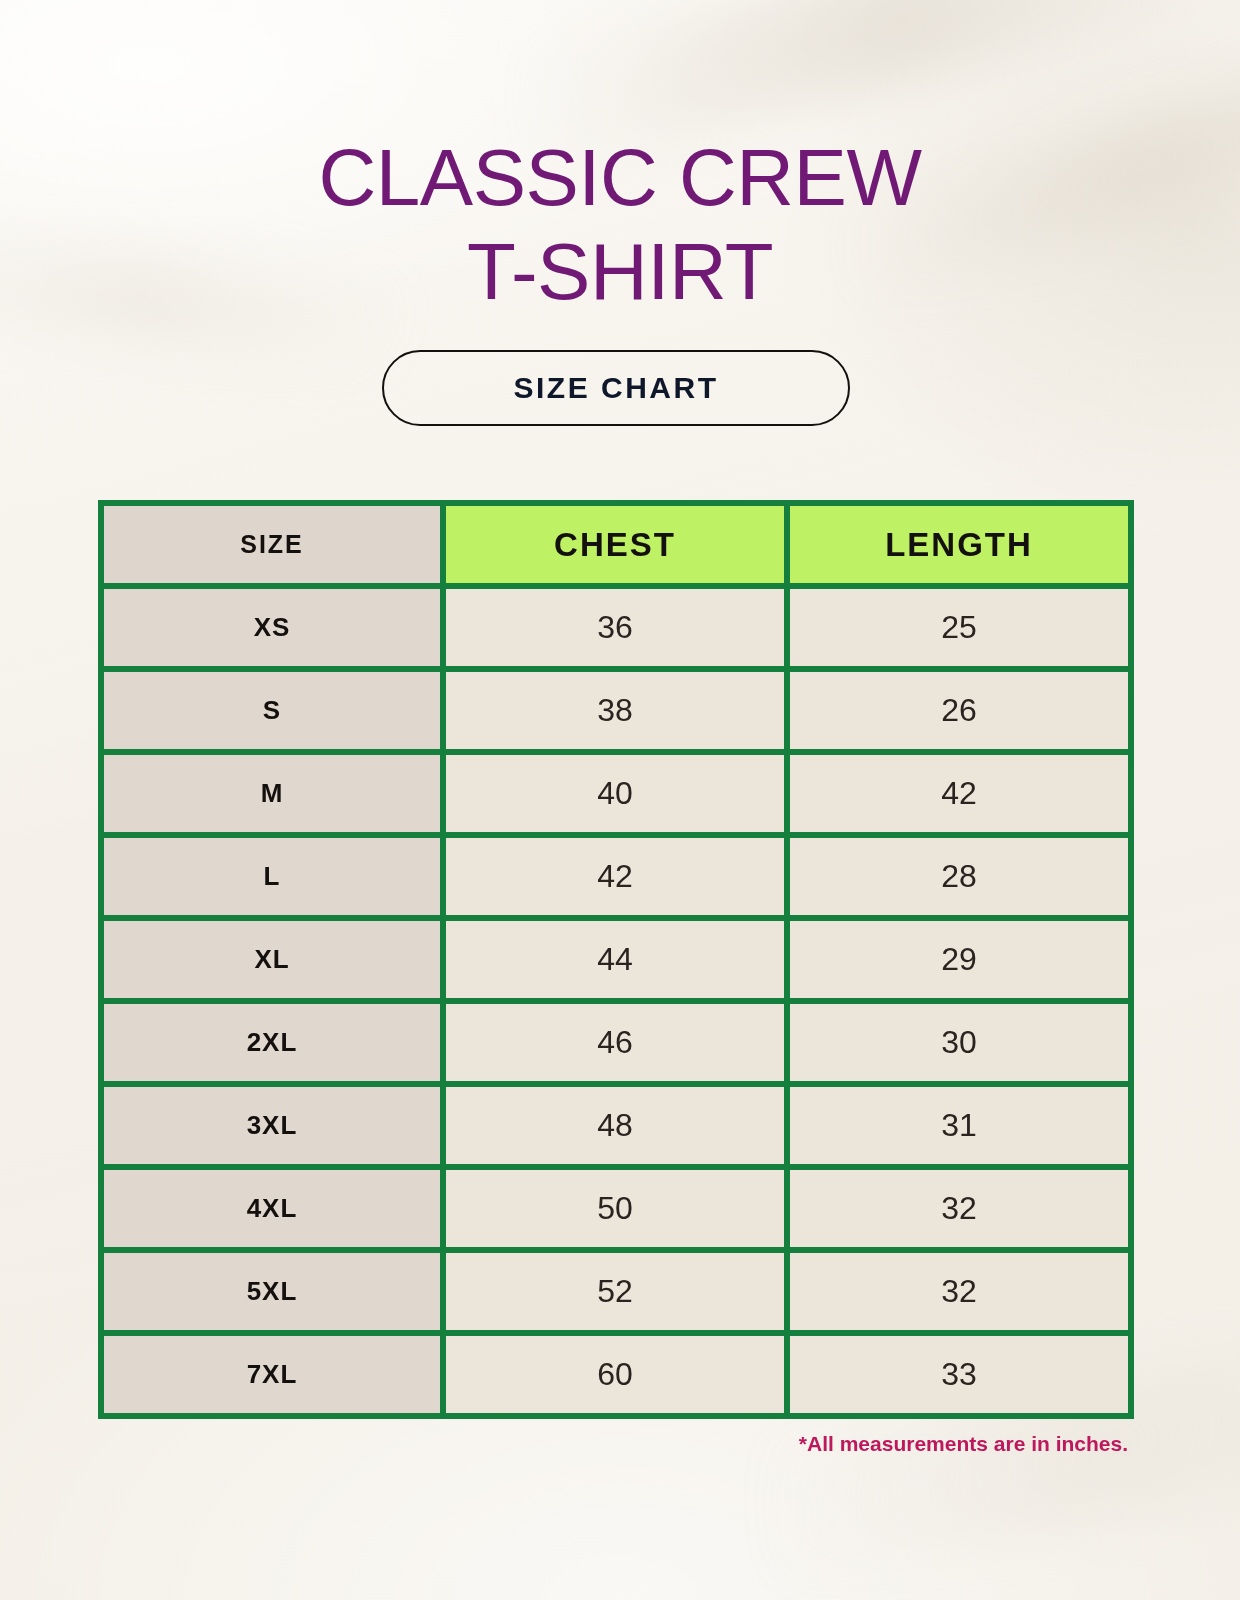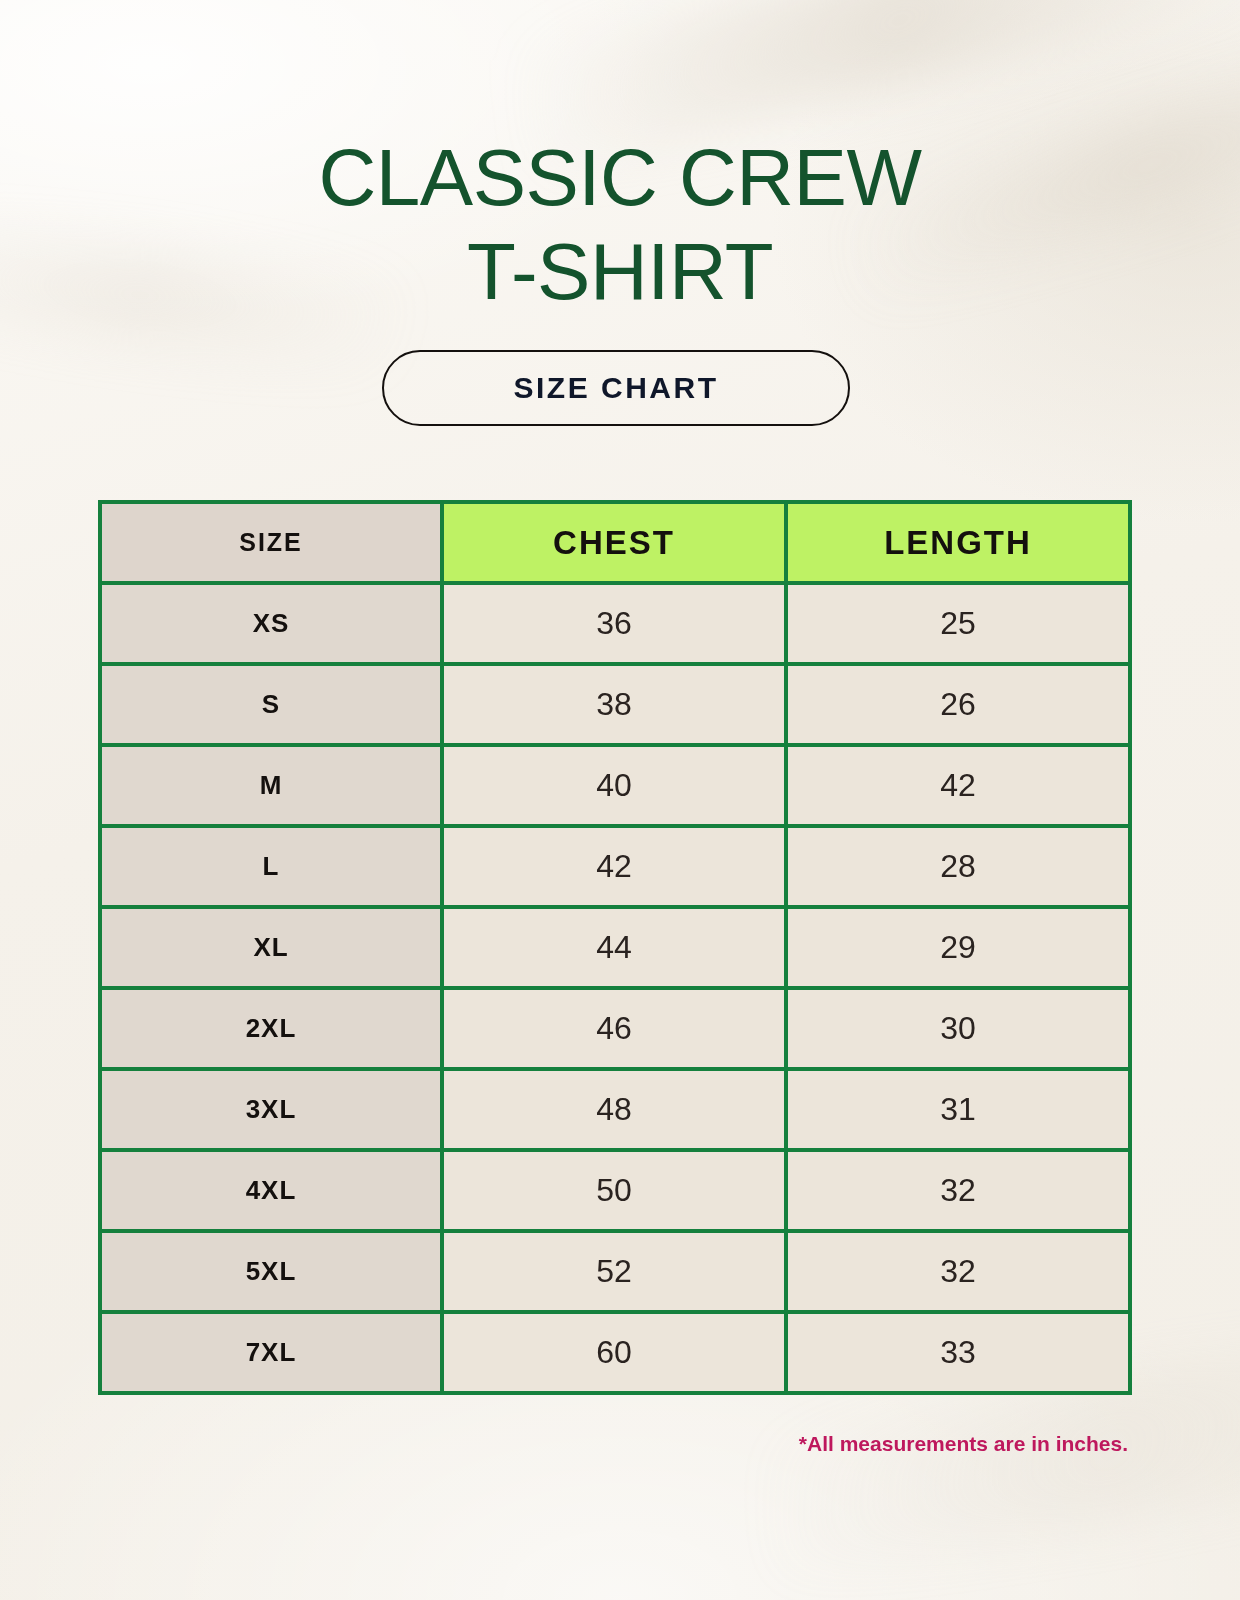--- a/index.html
+++ b/index.html
@@ -44,21 +44,21 @@
 
   .title {
     position: absolute;
     top: 84px;
     left: 0;
     width: 1240px;
     text-align: center;
     font-size: 80px;
     line-height: 1.0;
     letter-spacing: -0.5px;
-    color: #14532d;
+    color: #701a75;
     font-weight: 400;
   }
   .title .line2 { display: block; margin-top: 14px; }
 
   .badge {
     position: absolute;
     top: 350px;
     left: 382px;
     width: 468px;
     height: 76px;
@@ -82,21 +82,21 @@
     top: 500px;
     left: 98px;
     width: 1030px;
   }
   table.size-table {
     border-collapse: collapse;
     width: 1030px;
     table-layout: fixed;
   }
   table.size-table td, table.size-table th {
-    border: 4px solid #15803d;
+    border: 6px solid #15803d;
     height: 77px;
     text-align: center;
     vertical-align: middle;
     padding: 0;
   }
   table.size-table col.c-size { width: 342px; }
   table.size-table col.c-chest { width: 344px; }
   table.size-table col.c-length { width: 344px; }
 
   th.head-size {

